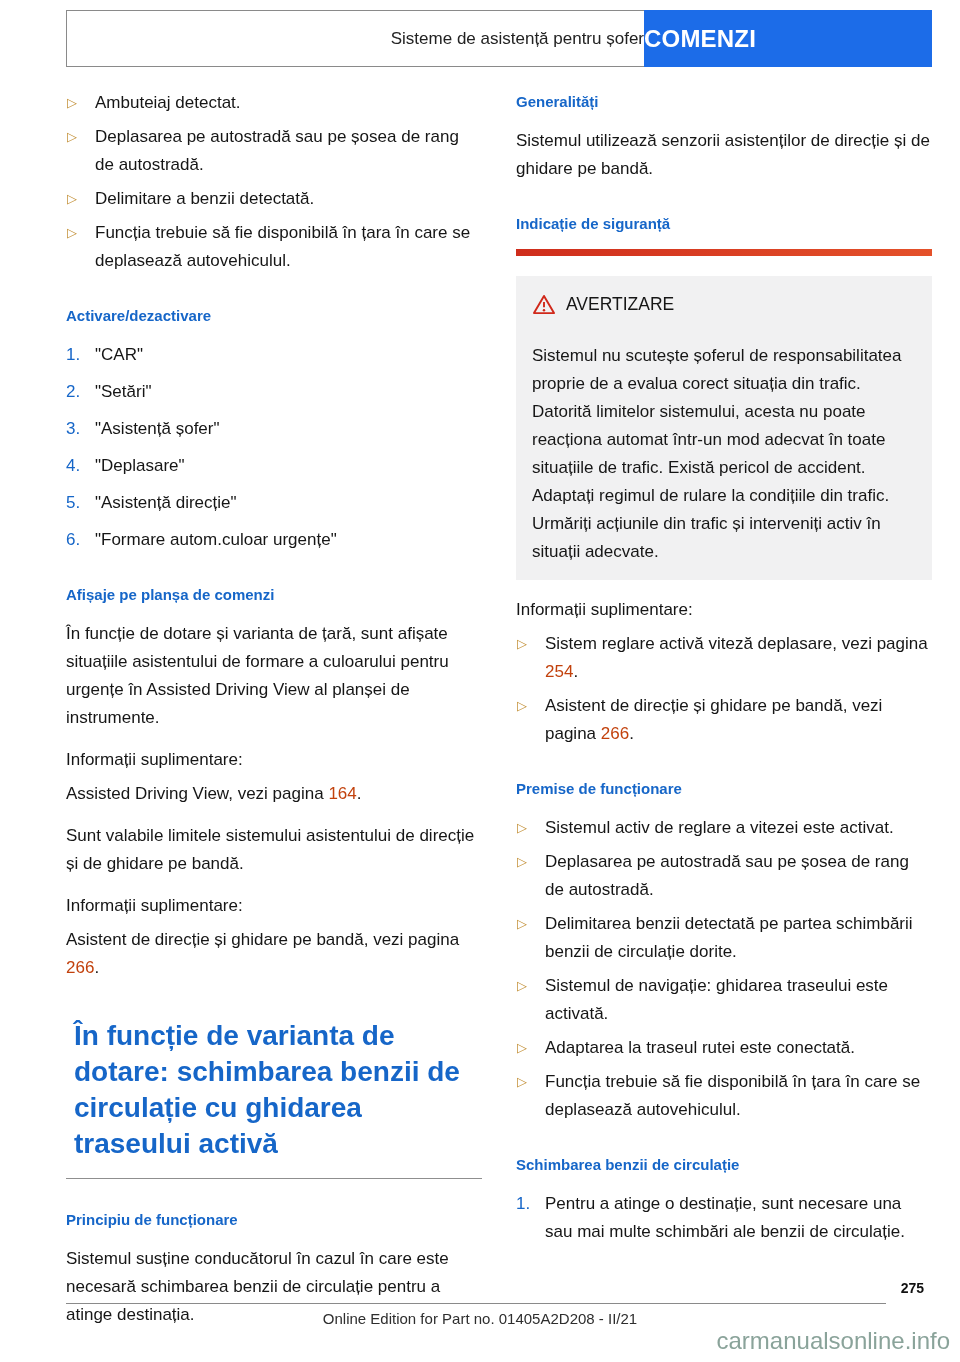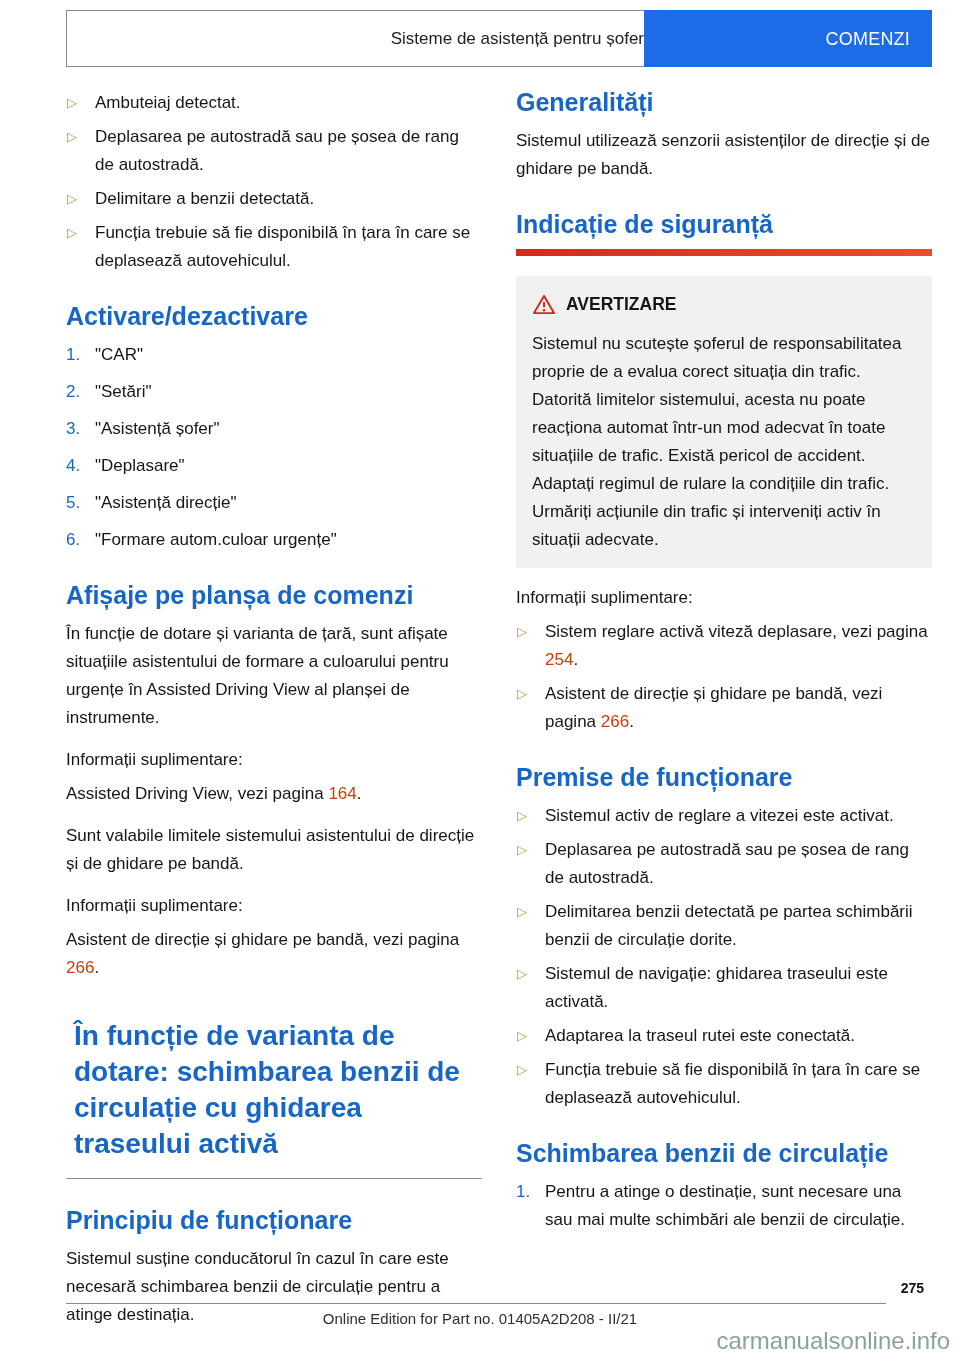--- a/index.html
+++ b/index.html
@@ -14,49 +14,49 @@
   .page { padding:10px 28px 0 66px; }
 
   
   .header { display:flex; height:57px; }
   .header-title-box {
     flex:1; border:1px solid #8a8a8a; border-right:none;
     display:flex; align-items:center; justify-content:flex-end;
     padding-right:0; color:#222222; font-size:17px;
   }
   .badge {
-    width:288px; background:#1c6ce8; color:#ffffff; font-weight:400;
-    display:flex; align-items:center; justify-content:flex-end;
-    padding-right:22px; letter-spacing:.2px; font-size:18px;
+    width:288px; background:#1c6ce8; color:#ffffff; font-weight:700;
+    display:flex; align-items:center; 
+    padding-right:22px; letter-spacing:.2px; font-size:24px;
   }
 
   
   .columns { display:flex; gap:34px; margin-top:22px; }
   .col { flex:1; min-width:0; }
   .col > :first-child { margin-top:0 !important; }
 
-  h2 { color:#1666c8; font-size:25px; line-height:26px; font-weight:700; margin:28px 0 12px; }
+  h2 { color:#1666c8; font-size:15px; line-height:26px; font-weight:700; margin:28px 0 12px; }
   h1.chapter { color:#1666c8; font-size:28px; line-height:36px; font-weight:700; margin:36px 8px 0; }
   .chapter-rule { border:none; border-top:1px solid #8f8f8f; margin:16px 0 0; height:0; }
 
   p { margin:0 0 14px; }
   p.info { margin-bottom:6px; }
 
   ul.blist { list-style:none; margin:0 0 10px; padding:0; }
   ul.blist li { position:relative; padding-left:29px; margin-bottom:6px; }
   .tri { position:absolute; left:1px; top:0; color:#c28f35; font-size:13px; font-family:"DejaVu Sans",sans-serif; }
 
   ol.nlist { list-style:none; margin:0 0 10px; padding:0; }
   ol.nlist li { position:relative; padding-left:29px; margin-bottom:9px; }
   .num { position:absolute; left:0; color:#1666c8; }
 
   .safety-bar { height:7px; background:linear-gradient(90deg,#cf2d1c 0%,#e4512a 100%); margin:10px 0 20px; }
 
   .warnbox { background:#f1f1f2; padding:14px 16px; margin-bottom:16px; }
-  .warnhead { display:flex; align-items:center; gap:10px; font-weight:700; font-size:17.5px; margin-bottom:12px; }
+  .warnhead { display:flex; align-items:center; gap:10px; font-weight:400; font-size:17.5px; margin-bottom:24px; }
   .warnbox p { margin:0; }
 
   a.plink { color:#c2410c; text-decoration:none; cursor:pointer; }
 
   .footer-rule { position:absolute; left:66px; right:74px; top:1303px; border-top:1px solid #8a8a8a; }
   .page-num { position:absolute; right:36px; top:1276px; font-size:14px; font-weight:700; color:#111111; line-height:24px;margin-left:48px; }
   .edition { position:absolute; left:0; right:0; top:1308px; text-align:center; font-size:15px; color:#2e2e2e; line-height:22px; }
   .watermark { position:absolute; right:10px; top:1326px; font-size:24px; color:#8aa39a; line-height:30px;text-align:center; }
 </style>
 </head>

